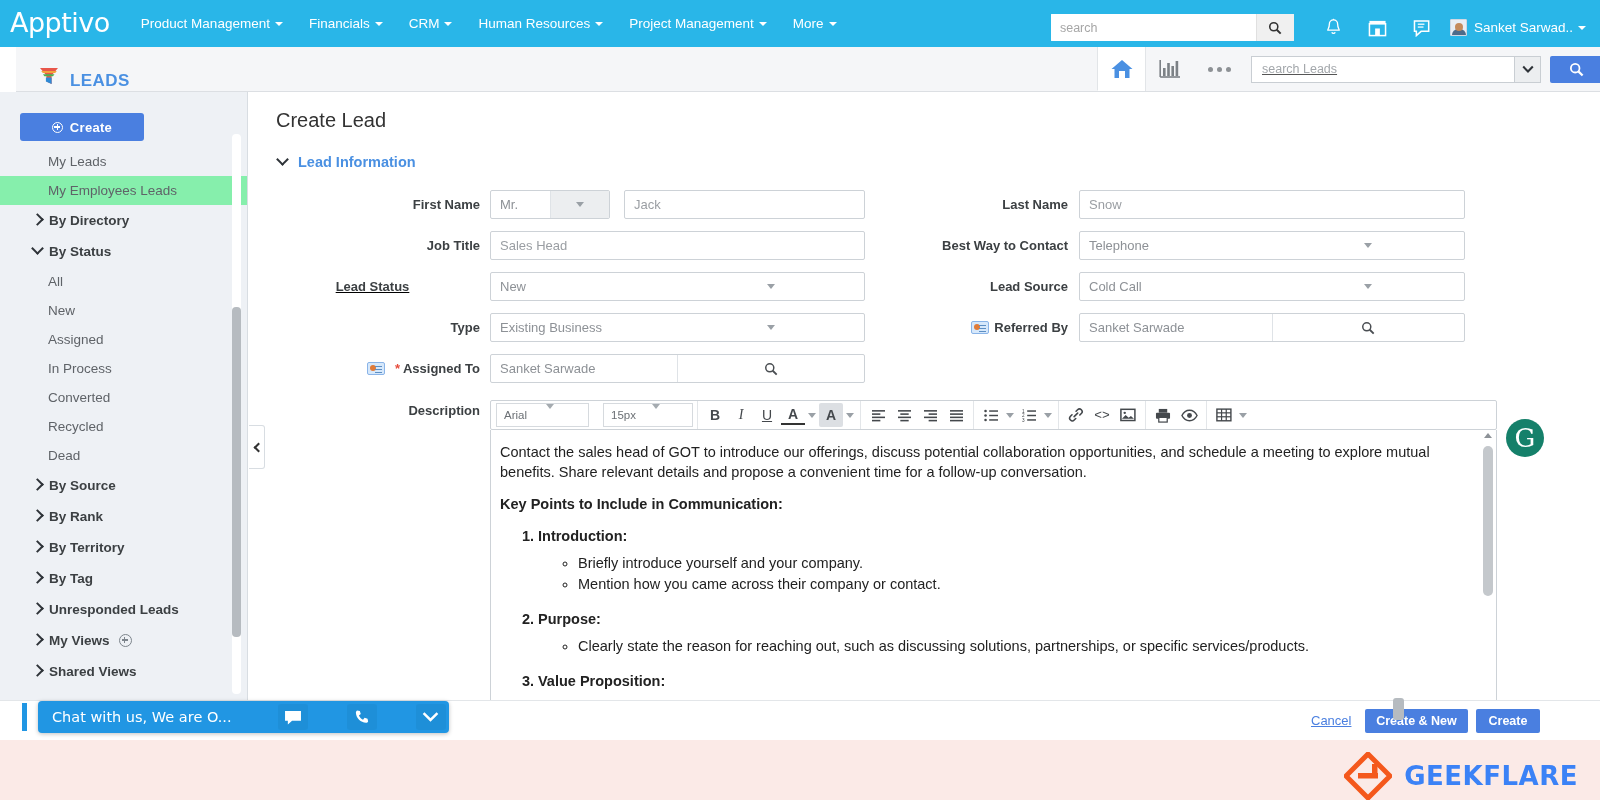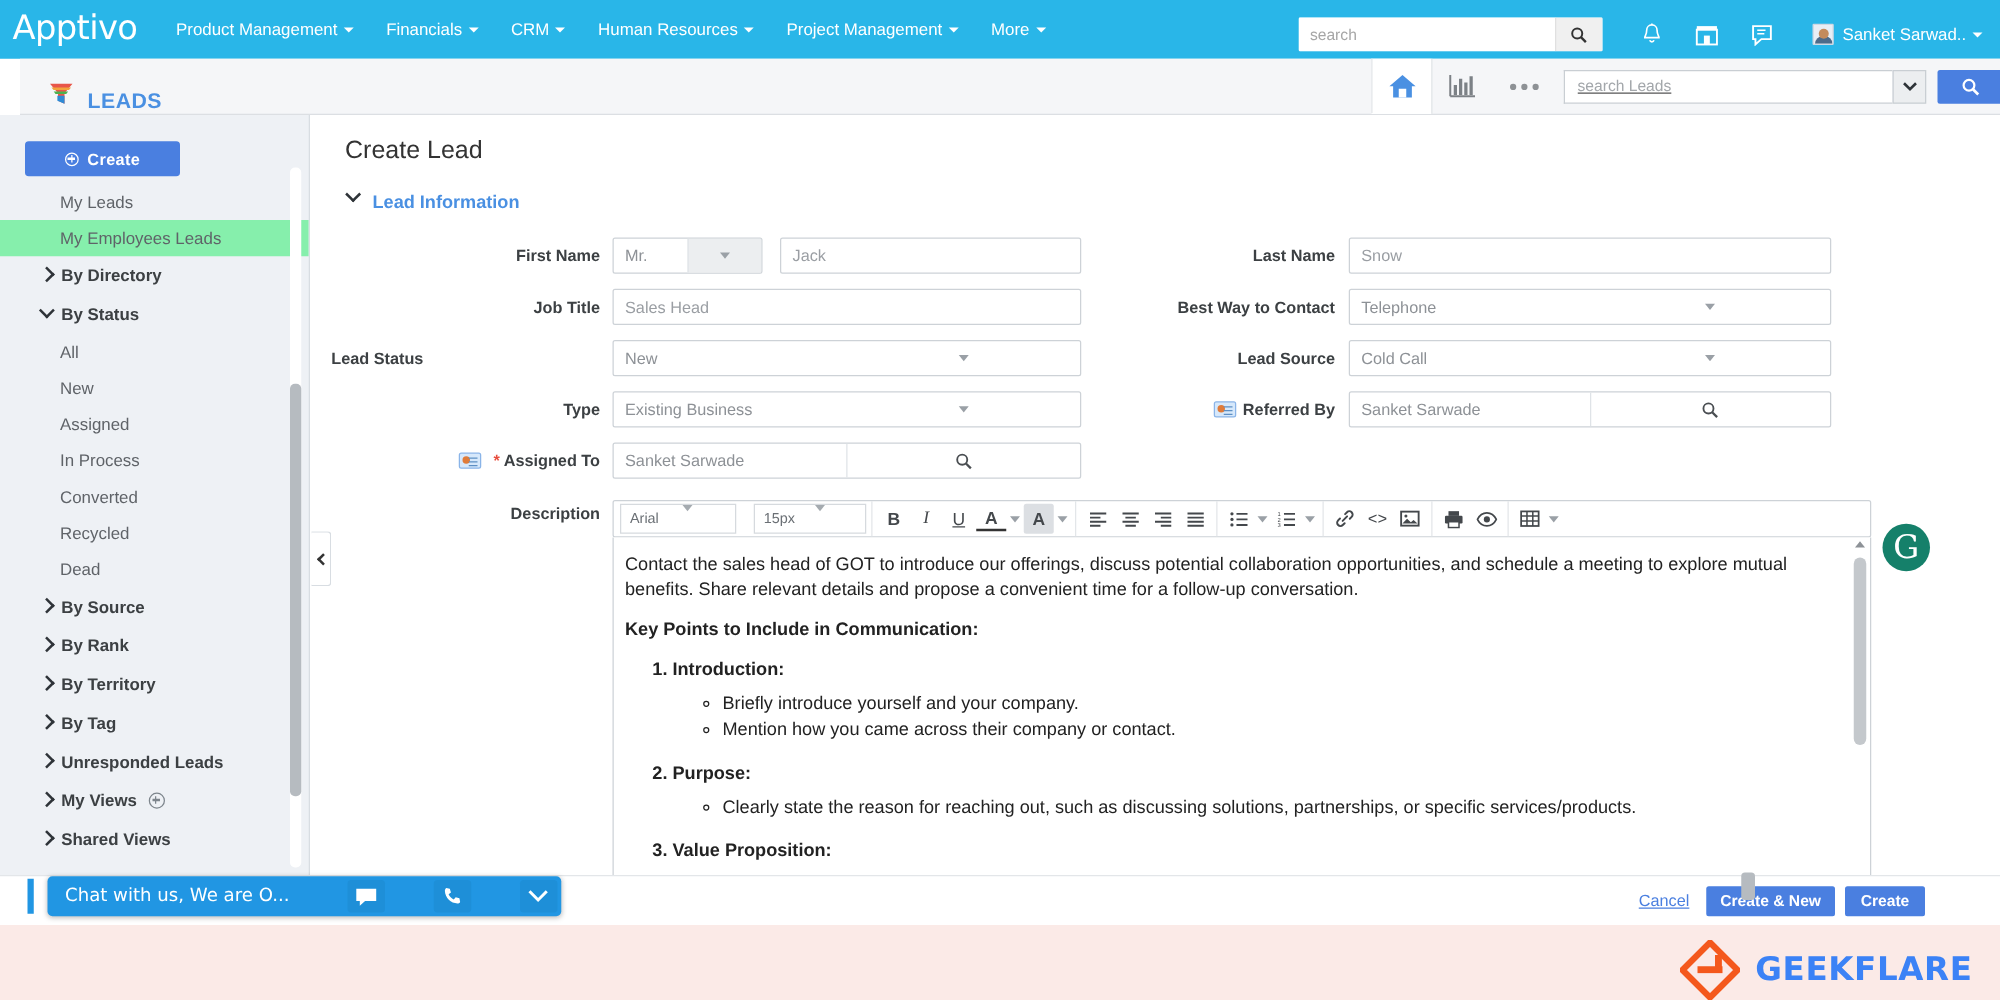--- a/index.html
+++ b/index.html
@@ -48,21 +48,21 @@
   }
   .gsearch input::placeholder { color: #a6a6a6; }
   .gsearch-btn {
     width: 38px; height: 27px; background: #f0f0f0;
     display: flex; align-items: center; justify-content: center;
     cursor: pointer; border-left: 1px solid #e0e0e0;
   }
   .ticon { margin: 0 13px; cursor: pointer; display: flex; align-items: center; }
   .username {
     color: #ffffff; font-size: 13.5px; cursor: pointer;
-    display: flex; align-items: center; margin-left: 16px; margin-right: 6px;
+    display: flex; align-items: center; margin-left: 4px; margin-right: 6px;
   }
   .avatar-mini {
     width: 17px; height: 17px; background: #e8eef5; border: 1px solid #cfd8e3;
     border-radius: 1px; margin-right: 7px; position: relative; overflow: hidden;
   }
   .avatar-mini::after {
     content: ""; position: absolute; left: 4px; top: 3px;
     width: 8px; height: 8px; border-radius: 50%; background: #c48b5c;
   }
   .avatar-mini::before {
@@ -175,21 +175,21 @@
     transform: rotate(45deg); margin-left: 3px;
   }
 
   
   .main {
     position: absolute; left: 265px; top: 92px; width: 1335px; height: 608px;
     background: #ffffff; overflow: hidden;
   }
   .page-title { margin: 17px 0 0 11px; font-size: 20px; color: #333; }
   .section-head {
-    margin: 22px 0 0 13px; display: flex; align-items: flex-start; cursor: pointer;
+    margin: 22px 0 0 13px; display: flex; align-items: center; cursor: pointer;
   }
   .section-head .chev { border-color: #2e3338; margin-right: 11px; }
   .section-title { color: #4a90e2; font-size: 14.5px; font-weight: bold; }
 
   .form-grid { margin-top: 14px; position: relative; }
   .frow { display: flex; align-items: center; height: 41px; }
   .fcol { display: flex; align-items: center; }
   .flabel {
     font-size: 13px; font-weight: bold; color: #3c4043;
     text-align: right; white-space: nowrap;
@@ -580,21 +580,21 @@
         </div>
         <div class="fsel plain" style="width:386px;">
           <span>Telephone</span>
           <span class="arrow-box">
               <i class="tri-d"></i>
             </span>
         </div>
       </div>
 
       <div class="frow">
-        <div class="fcol" style="width:225px;justify-content:flex-start;padding-right:10px;">
+        <div class="fcol" style="width:225px;justify-content:center;padding-right:10px;text-decoration:underline;">
           <span class="flabel">Lead Status</span>
         </div>
         <div class="fsel plain" style="width:375px;">
           <span>New</span>
           <span class="arrow-box">
               <i class="tri-d"></i>
             </span>
         </div>
         <div class="fcol" style="width:214px;justify-content:flex-end;padding-right:11px;">
           <span class="flabel">Lead Source</span>

